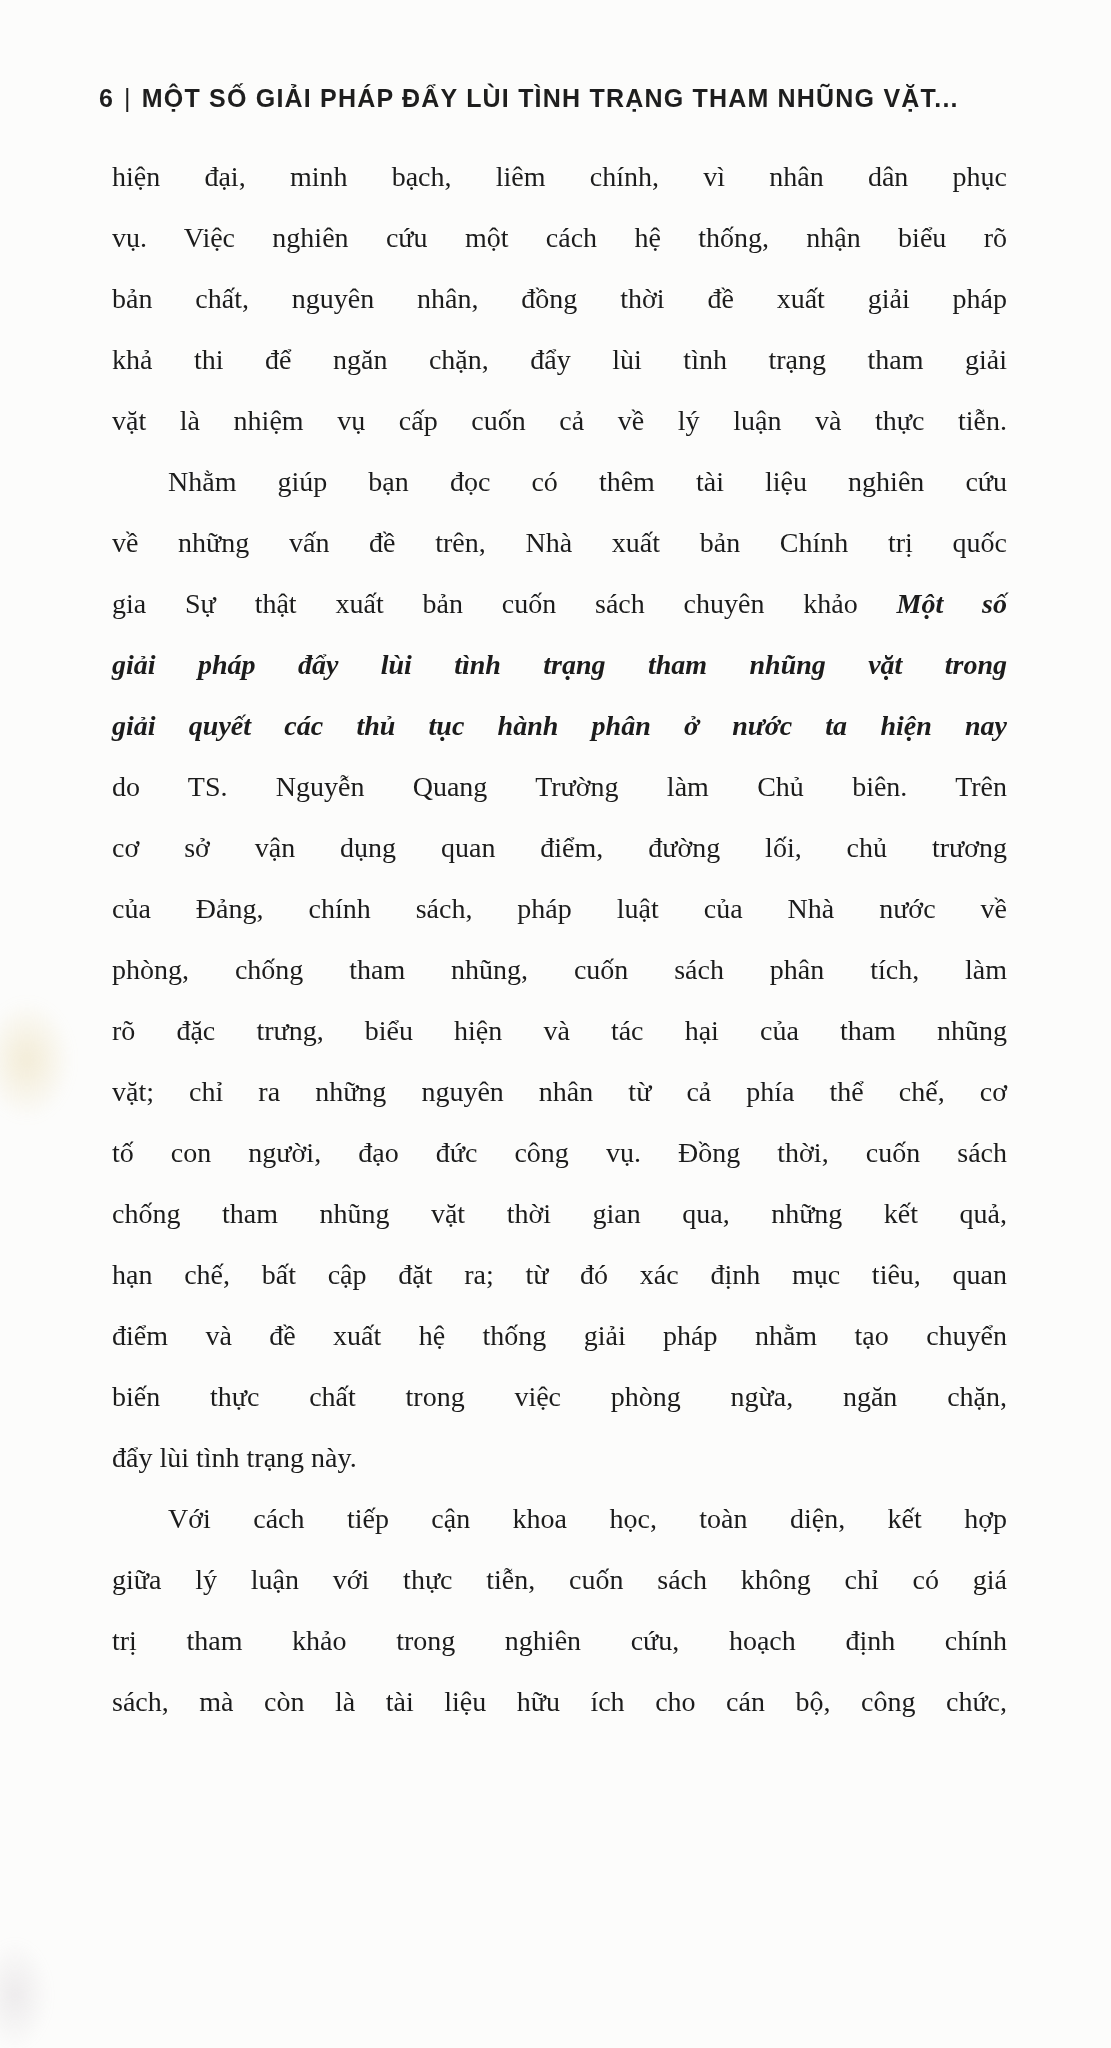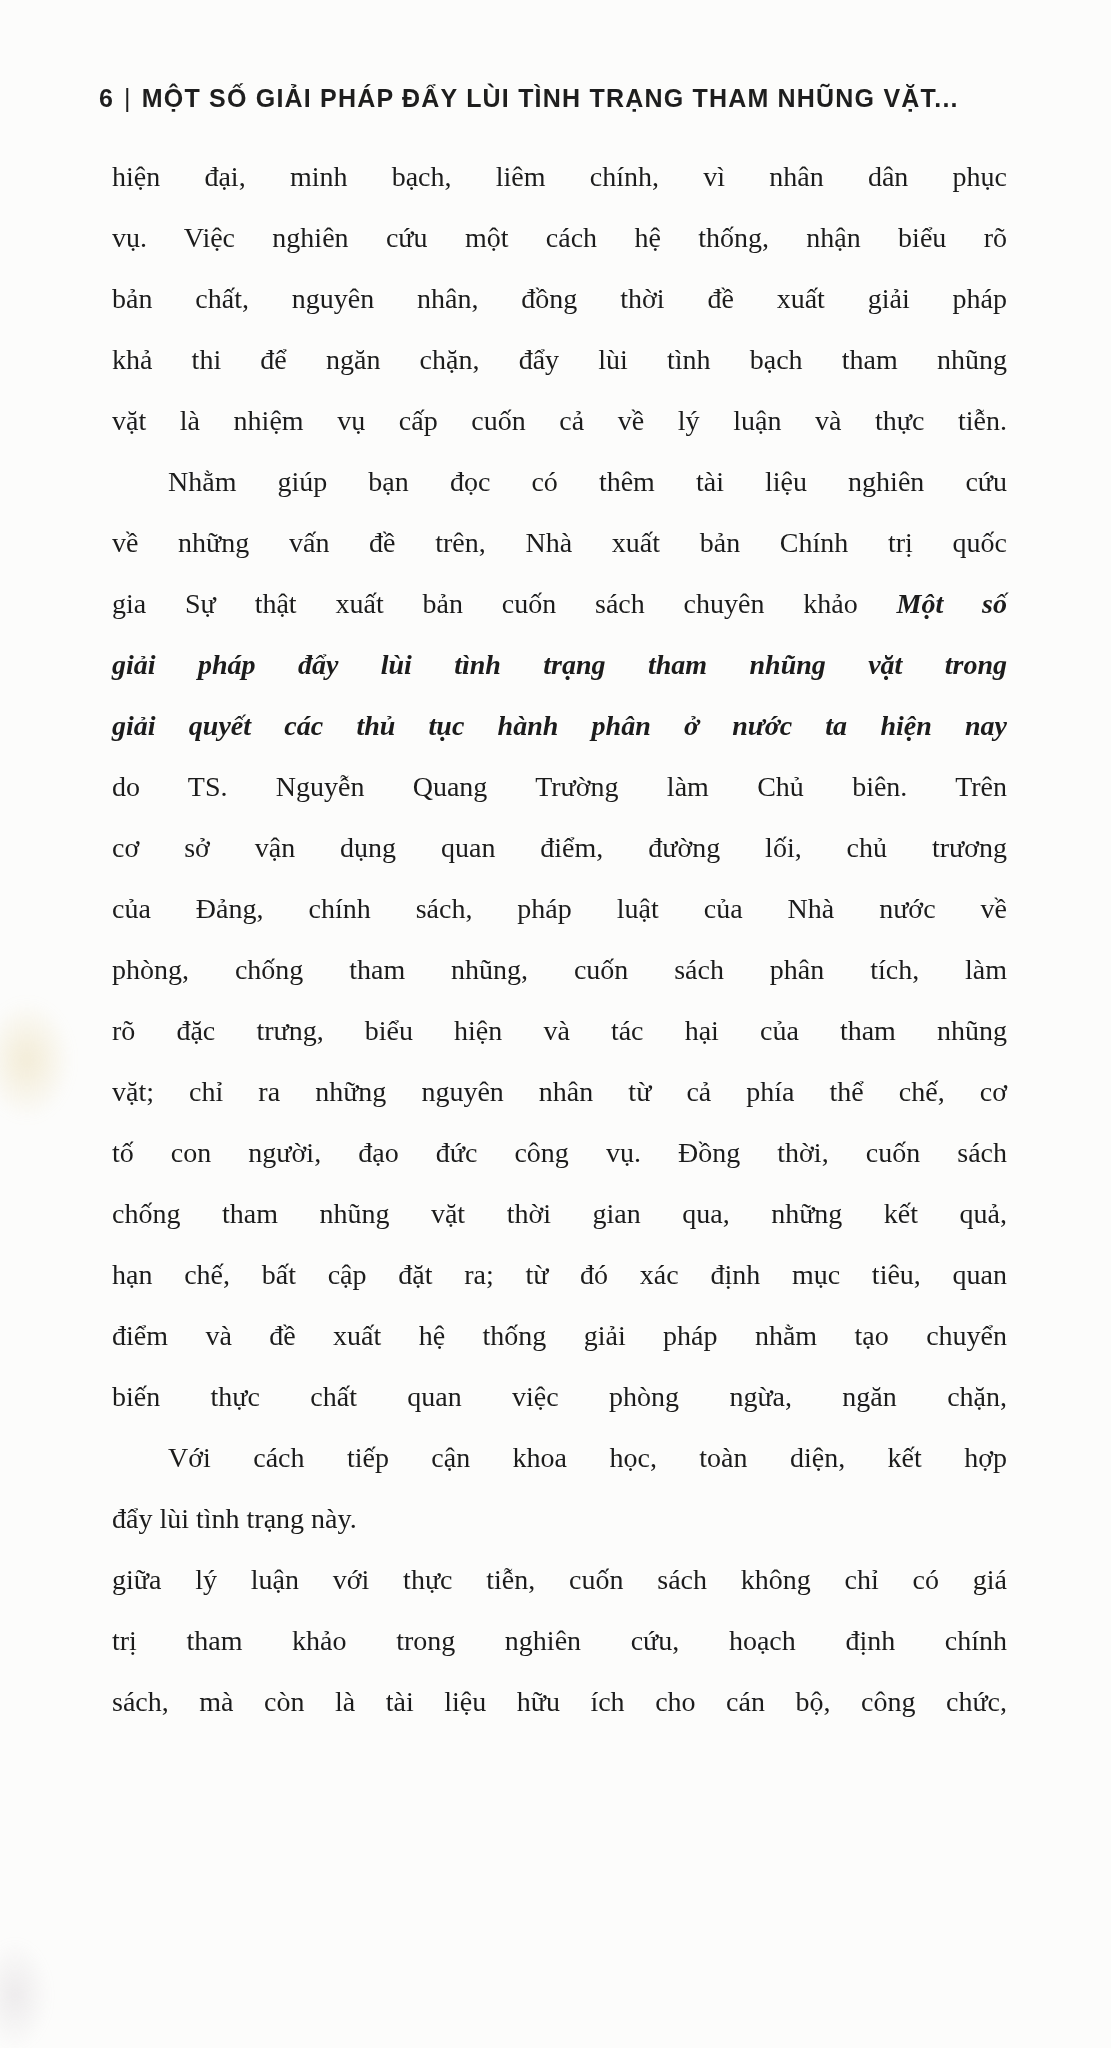--- a/index.html
+++ b/index.html
@@ -52,40 +52,40 @@
 <div class="page" style="--ink: #1c1c1c; --paper: #fcfcfb;">
 
   <div class="running-header">
     <span>6</span><span class="sep">|</span><span>MỘT SỐ GIẢI PHÁP ĐẨY LÙI TÌNH TRẠNG THAM NHŨNG VẶT...</span>
   </div>
 
   <div class="body-text">
       <div class="line"><span>hiện đại, minh bạch, liêm chính, vì nhân dân phục</span></div>
       <div class="line"><span>vụ. Việc nghiên cứu một cách hệ thống, nhận biểu rõ</span></div>
       <div class="line"><span>bản chất, nguyên nhân, đồng thời đề xuất giải pháp</span></div>
-      <div class="line"><span>khả thi để ngăn chặn, đẩy lùi tình bạch tham nhũng</span></div>
+      <div class="line"><span>khả thi để ngăn chặn, đẩy lùi tình trạng tham giải</span></div>
       <div class="line"><span>vặt là nhiệm vụ cấp cuốn cả về lý luận và thực tiễn.</span></div>
       <div class="line indent"><span>Nhằm giúp bạn đọc có thêm tài liệu nghiên cứu</span></div>
       <div class="line"><span>về những vấn đề trên, Nhà xuất bản Chính trị quốc</span></div>
       <div class="line"><span>gia Sự thật xuất bản cuốn sách chuyên khảo </span><span class="em">Một số</span></div>
       <div class="line"><span class="em">giải pháp đẩy lùi tình trạng tham nhũng vặt trong</span></div>
       <div class="line"><span class="em">giải quyết các thủ tục hành phân ở nước ta hiện nay</span></div>
       <div class="line"><span>do TS. Nguyễn Quang Trường làm Chủ biên. Trên</span></div>
       <div class="line"><span>cơ sở vận dụng quan điểm, đường lối, chủ trương</span></div>
       <div class="line"><span>của Đảng, chính sách, pháp luật của Nhà nước về</span></div>
       <div class="line"><span>phòng, chống tham nhũng, cuốn sách phân tích, làm</span></div>
       <div class="line"><span>rõ đặc trưng, biểu hiện và tác hại của tham nhũng</span></div>
       <div class="line"><span>vặt; chỉ ra những nguyên nhân từ cả phía thể chế, cơ</span></div>
       <div class="line"><span>tố con người, đạo đức công vụ. Đồng thời, cuốn sách</span></div>
       <div class="line"><span>chống tham nhũng vặt thời gian qua, những kết quả,</span></div>
       <div class="line"><span>hạn chế, bất cập đặt ra; từ đó xác định mục tiêu, quan</span></div>
       <div class="line"><span>điểm và đề xuất hệ thống giải pháp nhằm tạo chuyển</span></div>
-      <div class="line"><span>biến thực chất quan việc phòng ngừa, ngăn chặn,</span></div>
+      <div class="line"><span>biến thực chất trong việc phòng ngừa, ngăn chặn,</span></div>
+      <div class="line no-just"><span>đẩy lùi tình trạng này.</span></div>
       <div class="line indent"><span>Với cách tiếp cận khoa học, toàn diện, kết hợp</span></div>
-      <div class="line no-just"><span>đẩy lùi tình trạng này.</span></div>
       <div class="line"><span>giữa lý luận với thực tiễn, cuốn sách không chỉ có giá</span></div>
       <div class="line"><span>trị tham khảo trong nghiên cứu, hoạch định chính</span></div>
       <div class="line"><span>sách, mà còn là tài liệu hữu ích cho cán bộ, công chức,</span></div>
     </div>
 
   <div class="artifact-smudge"></div>
   <div class="artifact-corner"></div>
 
 </div>
 

